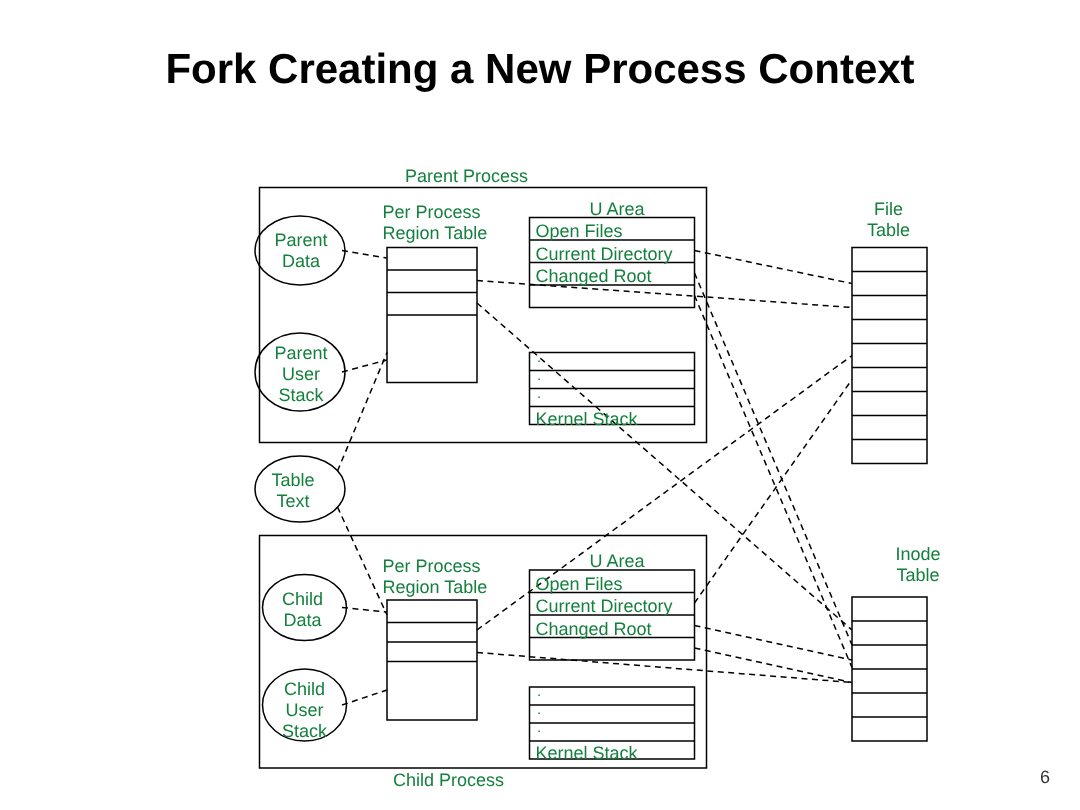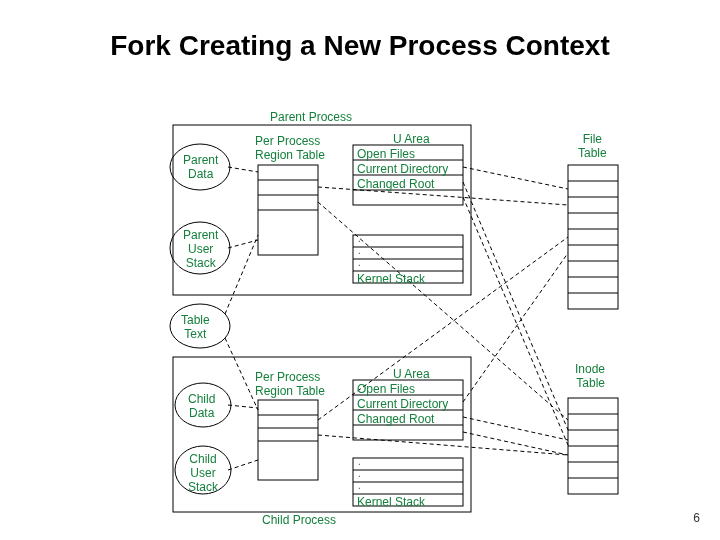--- a/index.html
+++ b/index.html
@@ -137,16 +137,16 @@
 <div class="lbl" style="left:357px;top:382px">Open Files</div>
 <div class="lbl" style="left:357px;top:397px">Current Directory</div>
 <div class="lbl" style="left:357px;top:412px">Changed Root</div>
 <div class="lbl" style="left:357px;top:495px">Kernel Stack</div>
 <div class="lbl" style="left:358px;top:457px;font-size:10px;line-height:10px">.</div>
 <div class="lbl" style="left:358px;top:469px;font-size:10px;line-height:10px">.</div>
 <div class="lbl" style="left:358px;top:481px;font-size:10px;line-height:10px">.</div>
 
 <div class="lbl" style="left:578px;top:132px;white-space:pre;text-align:center">File
 Table</div>
-<div class="lbl" style="left:575px;top:362px;white-space:pre;text-align:right">Inode
+<div class="lbl" style="left:597px;top:362px;white-space:pre;text-align:center">Inode
 Table</div>
 
 <div class="pagenum">6</div>
 
 </body></html>

